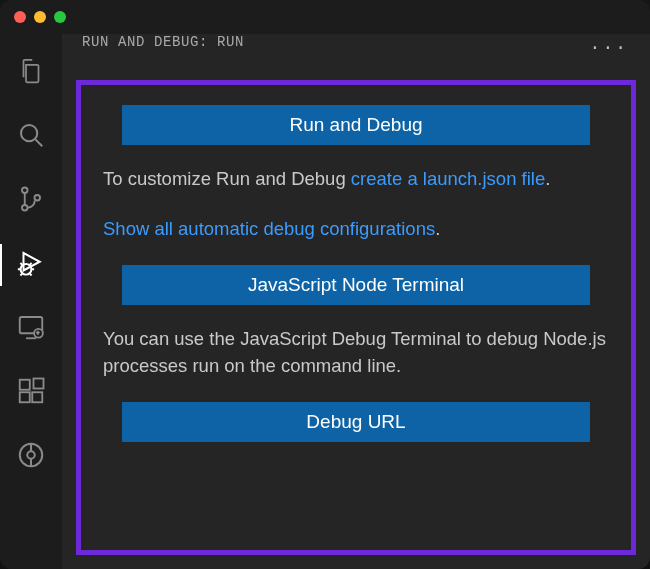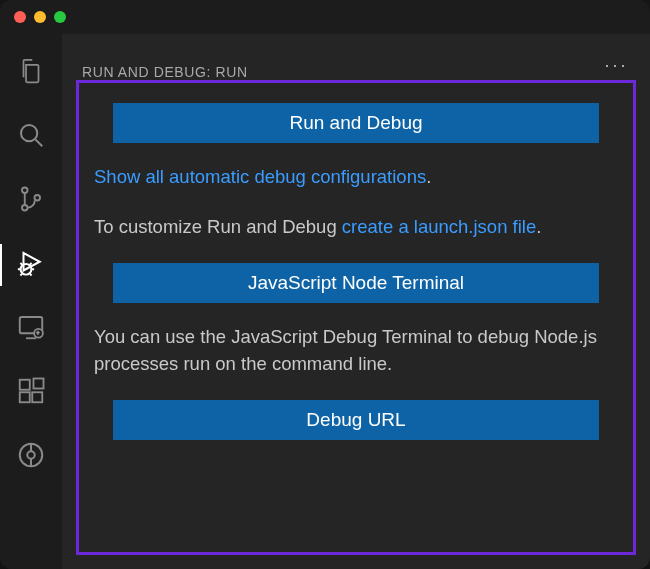--- a/index.html
+++ b/index.html
@@ -81,40 +81,41 @@
   .sidebar {
     flex: 1 1 auto;
     background: #252526;
     display: flex;
     flex-direction: column;
     min-width: 0;
   }
   .sidebar-header {
     height: 46px;
     display: flex;
-    align-items: flex-end;
+    align-items: flex-start;
     padding: 0 20px 0 20px;
     color: #a9a9a9;
     font-size: 14px;
     letter-spacing: 0.6px;
     justify-content: space-between;
+    font-family: Liberation Mono, monospace;
   }
   .sidebar-header .ellipsis {
     color: #c0c0c0;
     font-size: 18px;
     letter-spacing: 2px;
     cursor: pointer;
     padding: 4px 2px;
   }
   .panel {
     margin: 0 14px 14px 14px;
     flex: 1 1 auto;
-    border: 3px solid #6d28d9;
+    border: 5px solid #6d28d9;
     background: #252526;
-    padding: 20px 15px;
+    padding: 20px 22px;
     box-sizing: border-box;
     overflow: auto;
   }
   .btn {
     display: block;
     width: calc(100% - 38px);
     margin: 0 auto 20px auto;
     background: #0d63a6;
     color: #ffffff;
     text-align: center;
@@ -235,27 +236,27 @@
       <div class="sidebar-header">
         <span>RUN AND DEBUG: RUN</span>
         <span class="ellipsis">···</span>
       </div>
 
       <div class="panel">
 
         <button class="btn">Run and Debug</button>
 
         <p class="para">
+          <span>To customize Run and Debug </span><span class="link">create a launch.json file</span><span>.</span>
+        </p>
+
+        <p class="para">
           <span class="link">Show all automatic debug configurations</span><span>.</span>
         </p>
 
-        <p class="para">
-          <span>To customize Run and Debug </span><span class="link">create a launch.json file</span><span>.</span>
-        </p>
-
         <button class="btn">JavaScript Node Terminal</button>
 
         <p class="para">You can use the JavaScript Debug Terminal to debug Node.js processes run on the command line.</p>
 
         <button class="btn" style="margin-bottom:22px">Debug URL</button>
 
       </div>
 
     </div>
 

